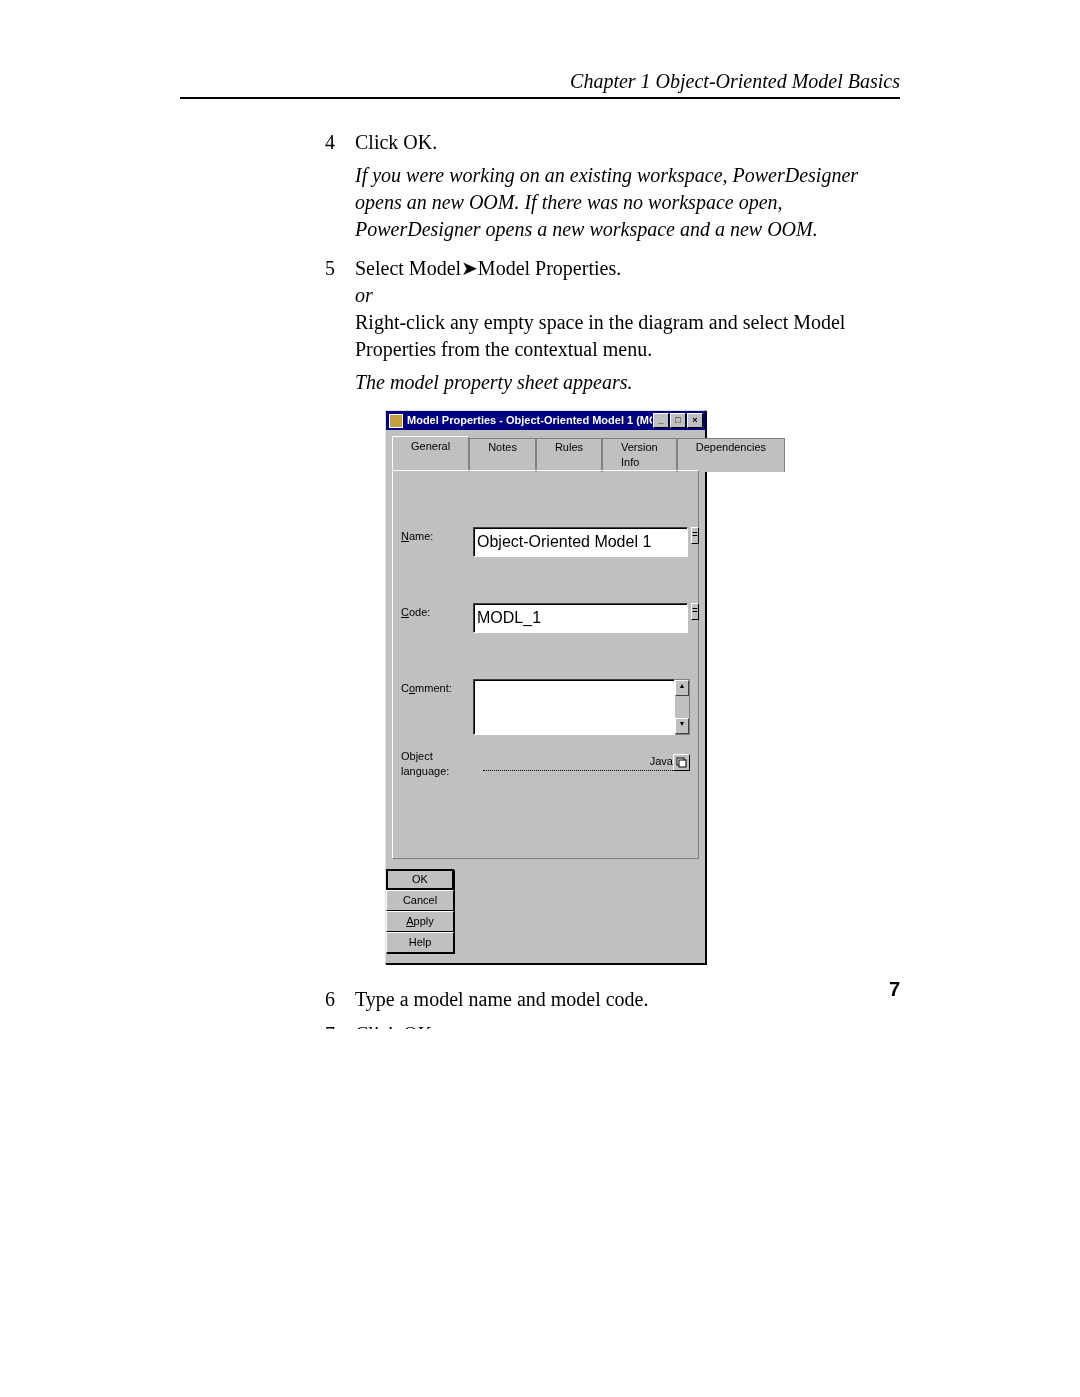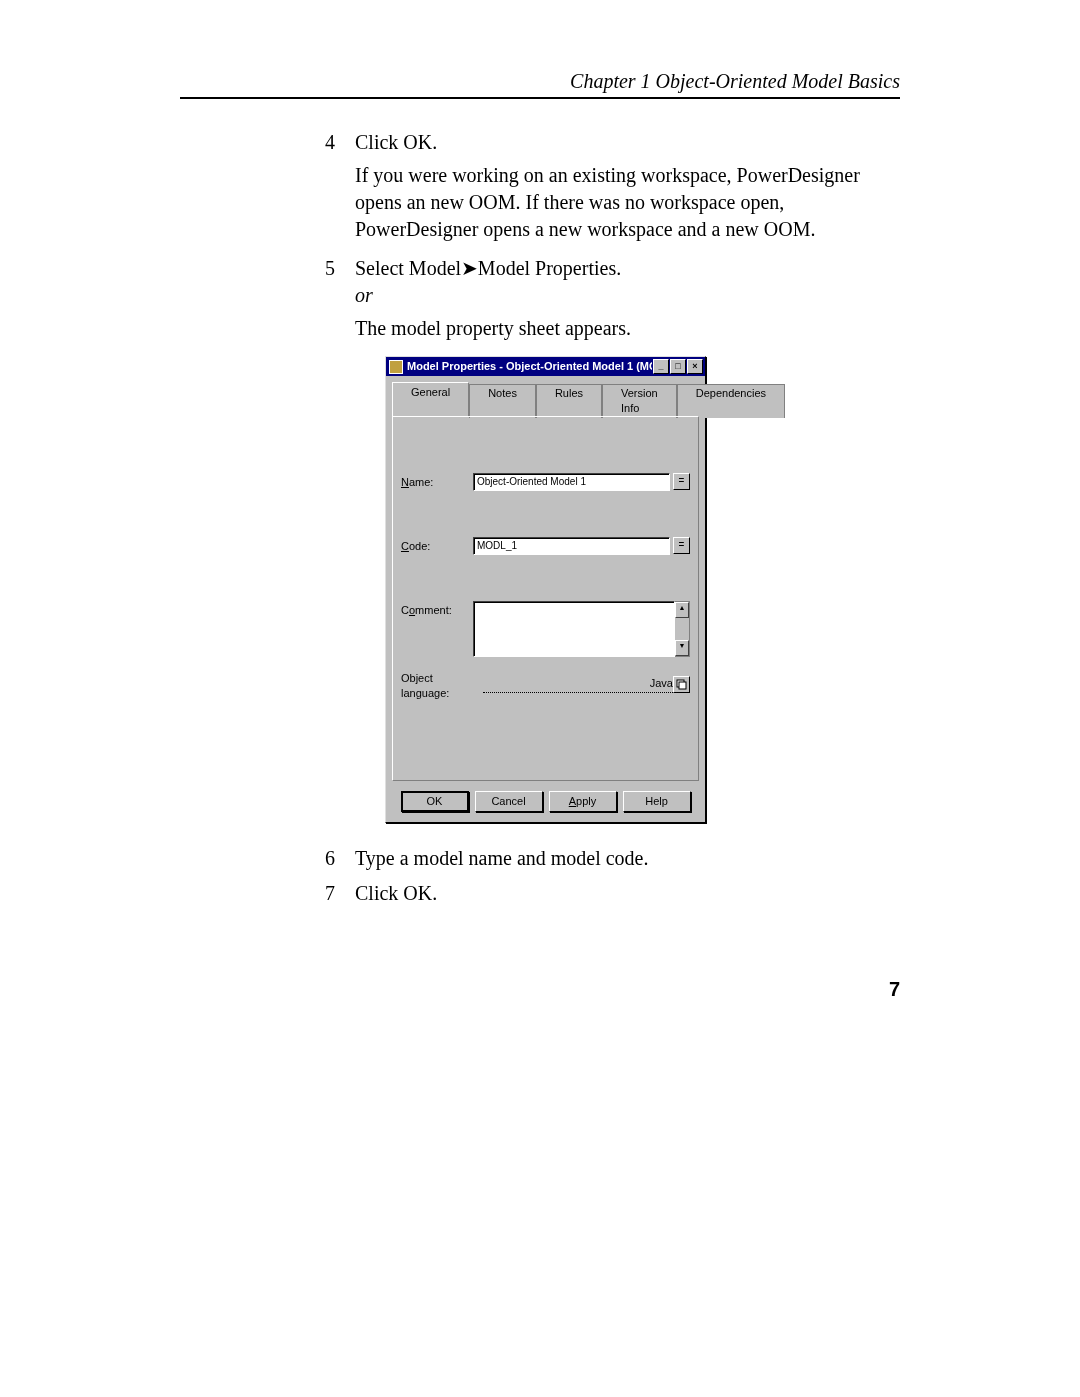--- a/index.html
+++ b/index.html
@@ -35,20 +35,21 @@
   }
   .step-num {
     width: 30px;
     flex: 0 0 30px;
   }
   .step-body {
     flex: 1;
   }
   .sub-p {
     margin-top: 6px;
+    font-style: italic;
   }
   .or {
     font-style: italic;
   }
   .arrow {
     font-family: Arial, sans-serif;
   }
   .page-num {
     position: absolute;
     right: 180px;
@@ -160,22 +161,22 @@
   .text-input {
     flex: 1;
     height: 17px;
     background: #fff;
     border: 1px solid #808080;
     border-top-color: #404040;
     border-left-color: #404040;
     border-right-color: #fff;
     border-bottom-color: #fff;
     box-shadow: inset 1px 1px 0 #000;
-    font-size: 10px;
-    padding: 8px 3px;
+    font-size: 16px;
+    padding: 14px 3px;
     box-sizing: border-box;
     font-family: inherit;
   }
   .eq-btn {
     width: 17px;
     height: 17px;
     margin-left: 3px;
     background: #c0c0c0;
     border: 1px solid #000;
     border-top-color: #fff;
@@ -246,23 +247,22 @@
     border-top-color: #fff;
     border-left-color: #fff;
     box-sizing: border-box;
     display: flex;
     align-items: center;
     justify-content: center;
   }
   .props-btn svg { display: block; }
   .button-row {
     display: flex;
-    justify-content: center;
-    gap: 6px;
     padding: 10px 0 10px 0;
+    flex-direction: column;
   }
   .dlg-btn {
     width: 68px;
     height: 21px;
     background: #c0c0c0;
     border: 1px solid #000;
     border-top-color: #fff;
     border-left-color: #fff;
     box-shadow: 1px 1px 0 #000;
     font-size: 11px;
@@ -292,20 +292,21 @@
         <span>Click OK.</span>
         <div class="sub-p">If you were working on an existing workspace, PowerDesigner opens an new OOM. If there was no workspace open, PowerDesigner opens a new workspace and a new OOM.</div>
       </div>
     </div>
 
     <div class="step" style="margin-top:12px">
       <div class="step-num">5</div>
       <div class="step-body">
         <span>Select Model</span><span class="arrow">➤</span><span>Model Properties.</span>
         <div class="or">or</div>
+        <div>Right-click any empty space in the diagram and select Model Properties from the contextual menu.</div>
         <div class="sub-p">The model property sheet appears.</div>
 
         
         <div class="dialog">
           <div class="titlebar">
             <div class="app-icon"></div>
             <div class="title-text">Model Properties - Object-Oriented Model 1 (MODL_1)</div>
             <div class="win-btn">_</div>
             <div class="win-btn">□</div>
             <div class="win-btn">×</div>

